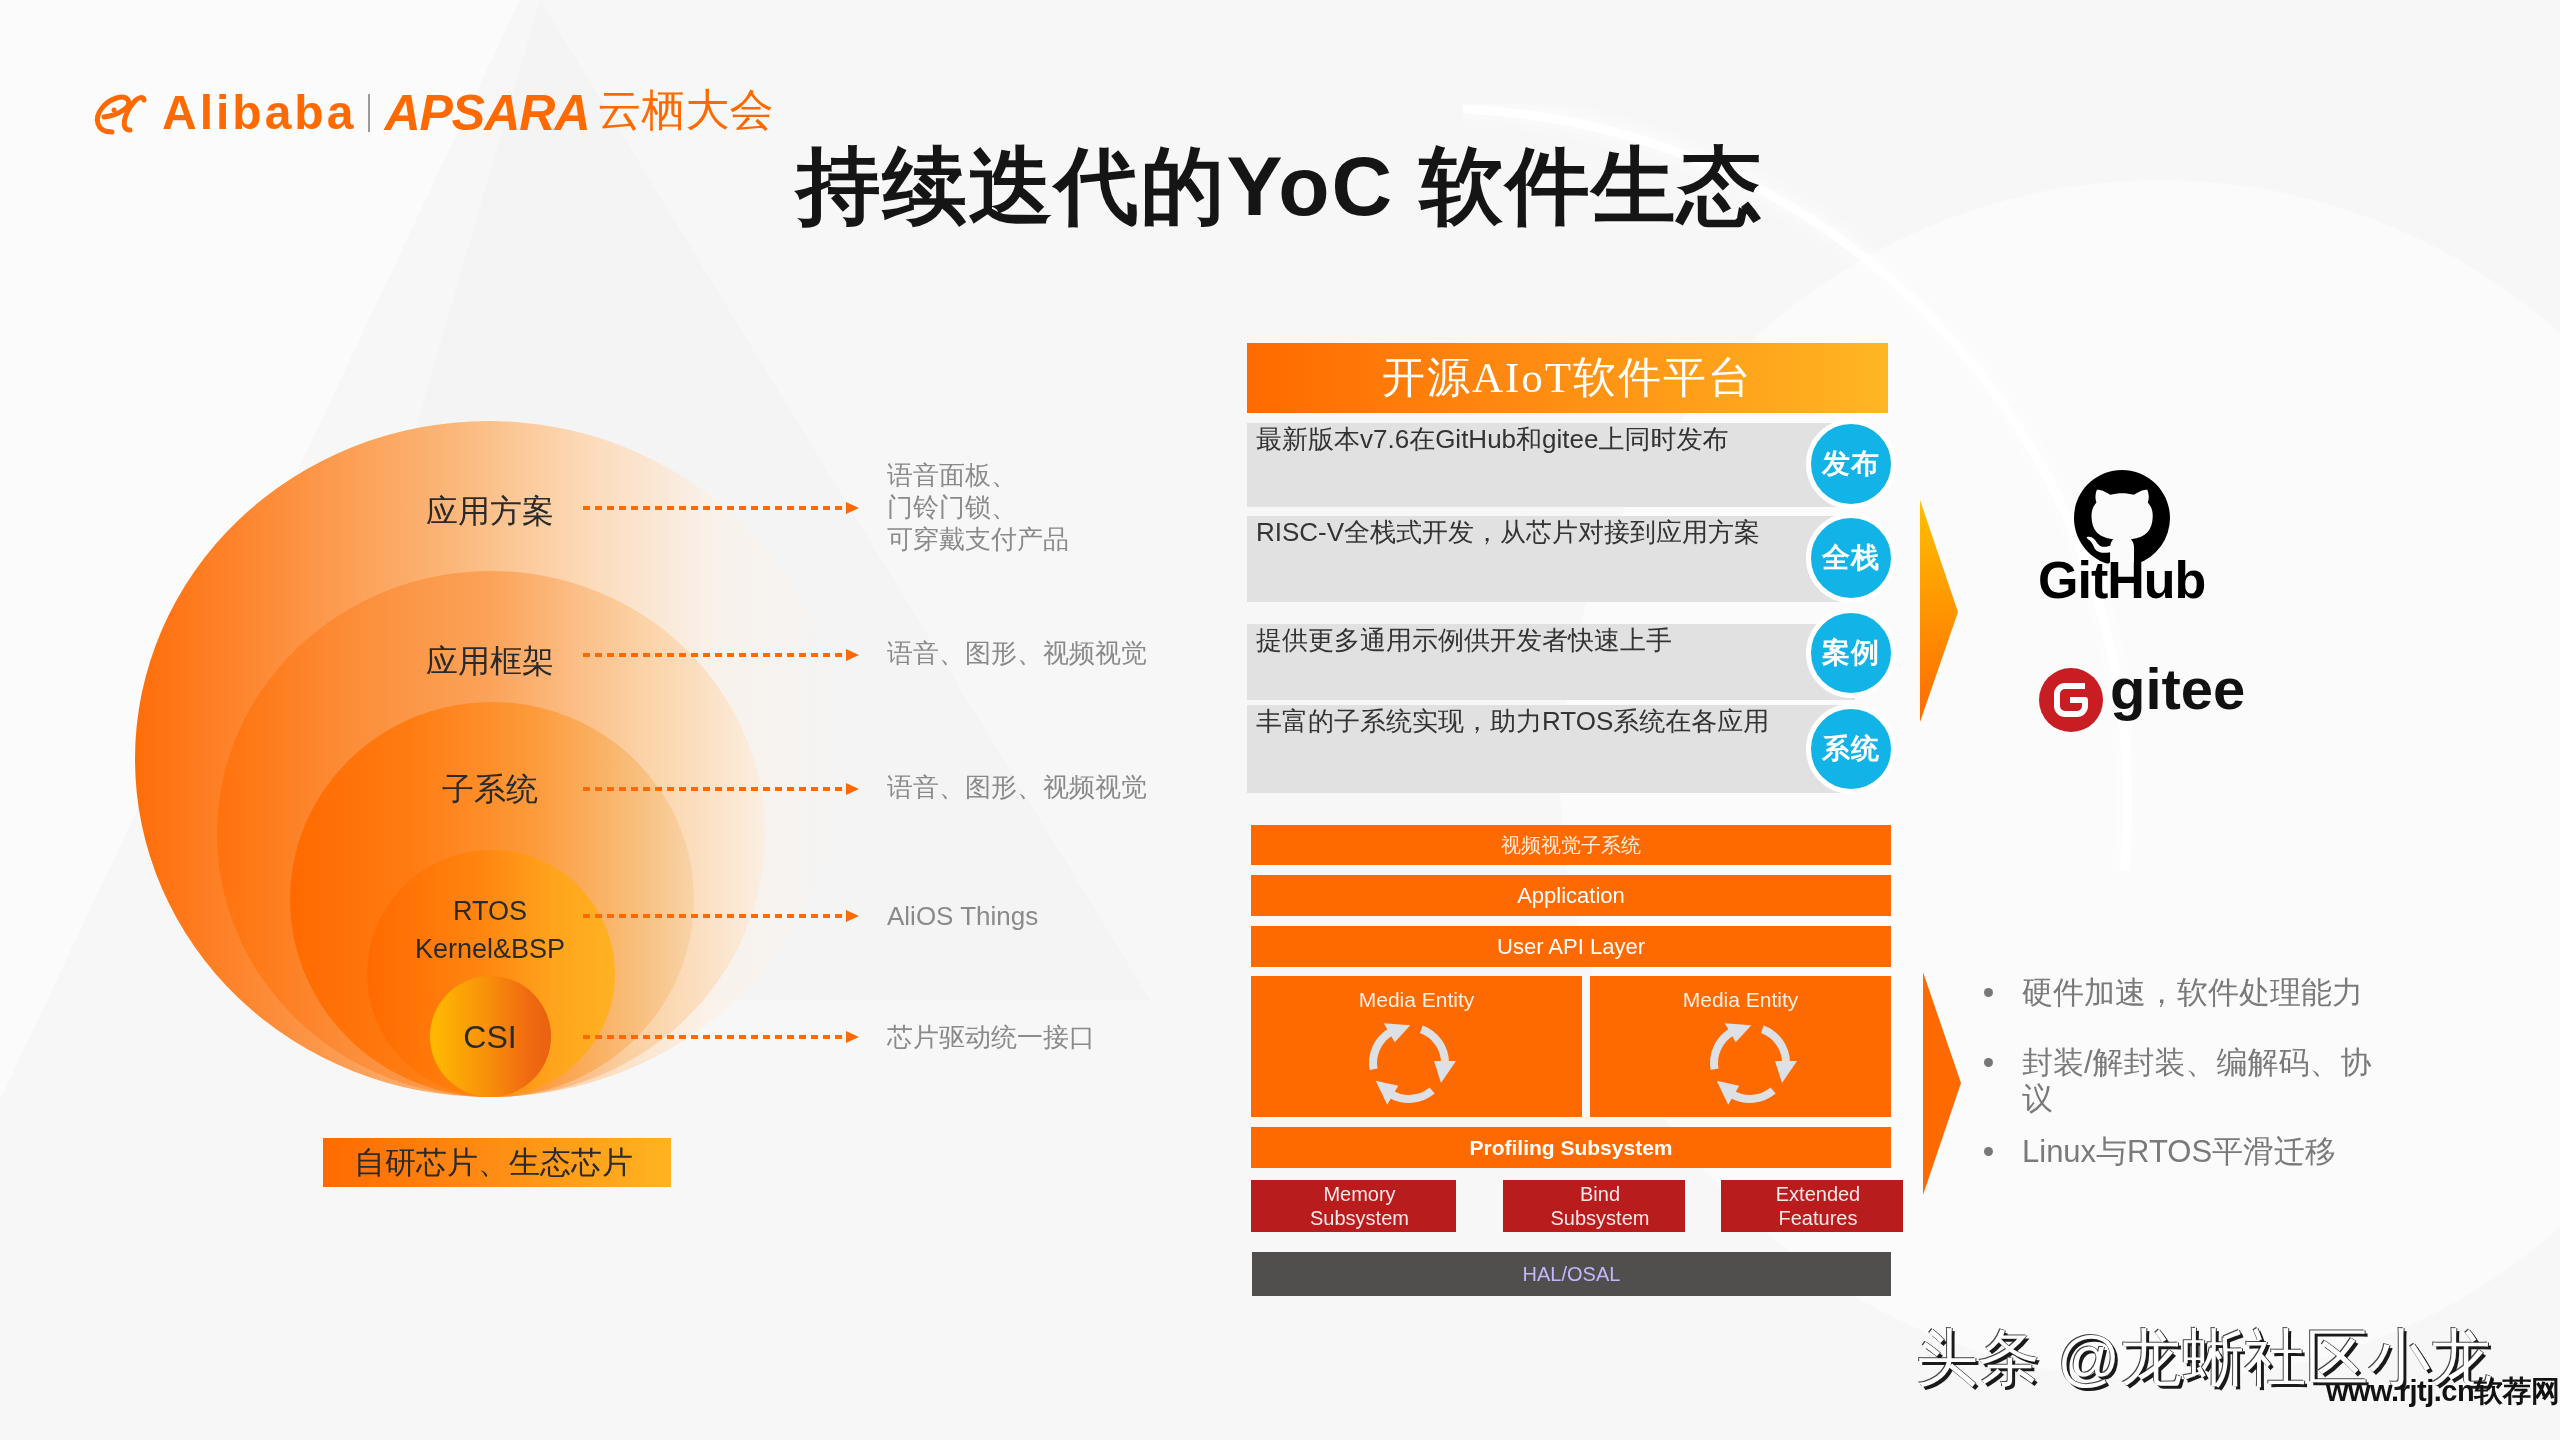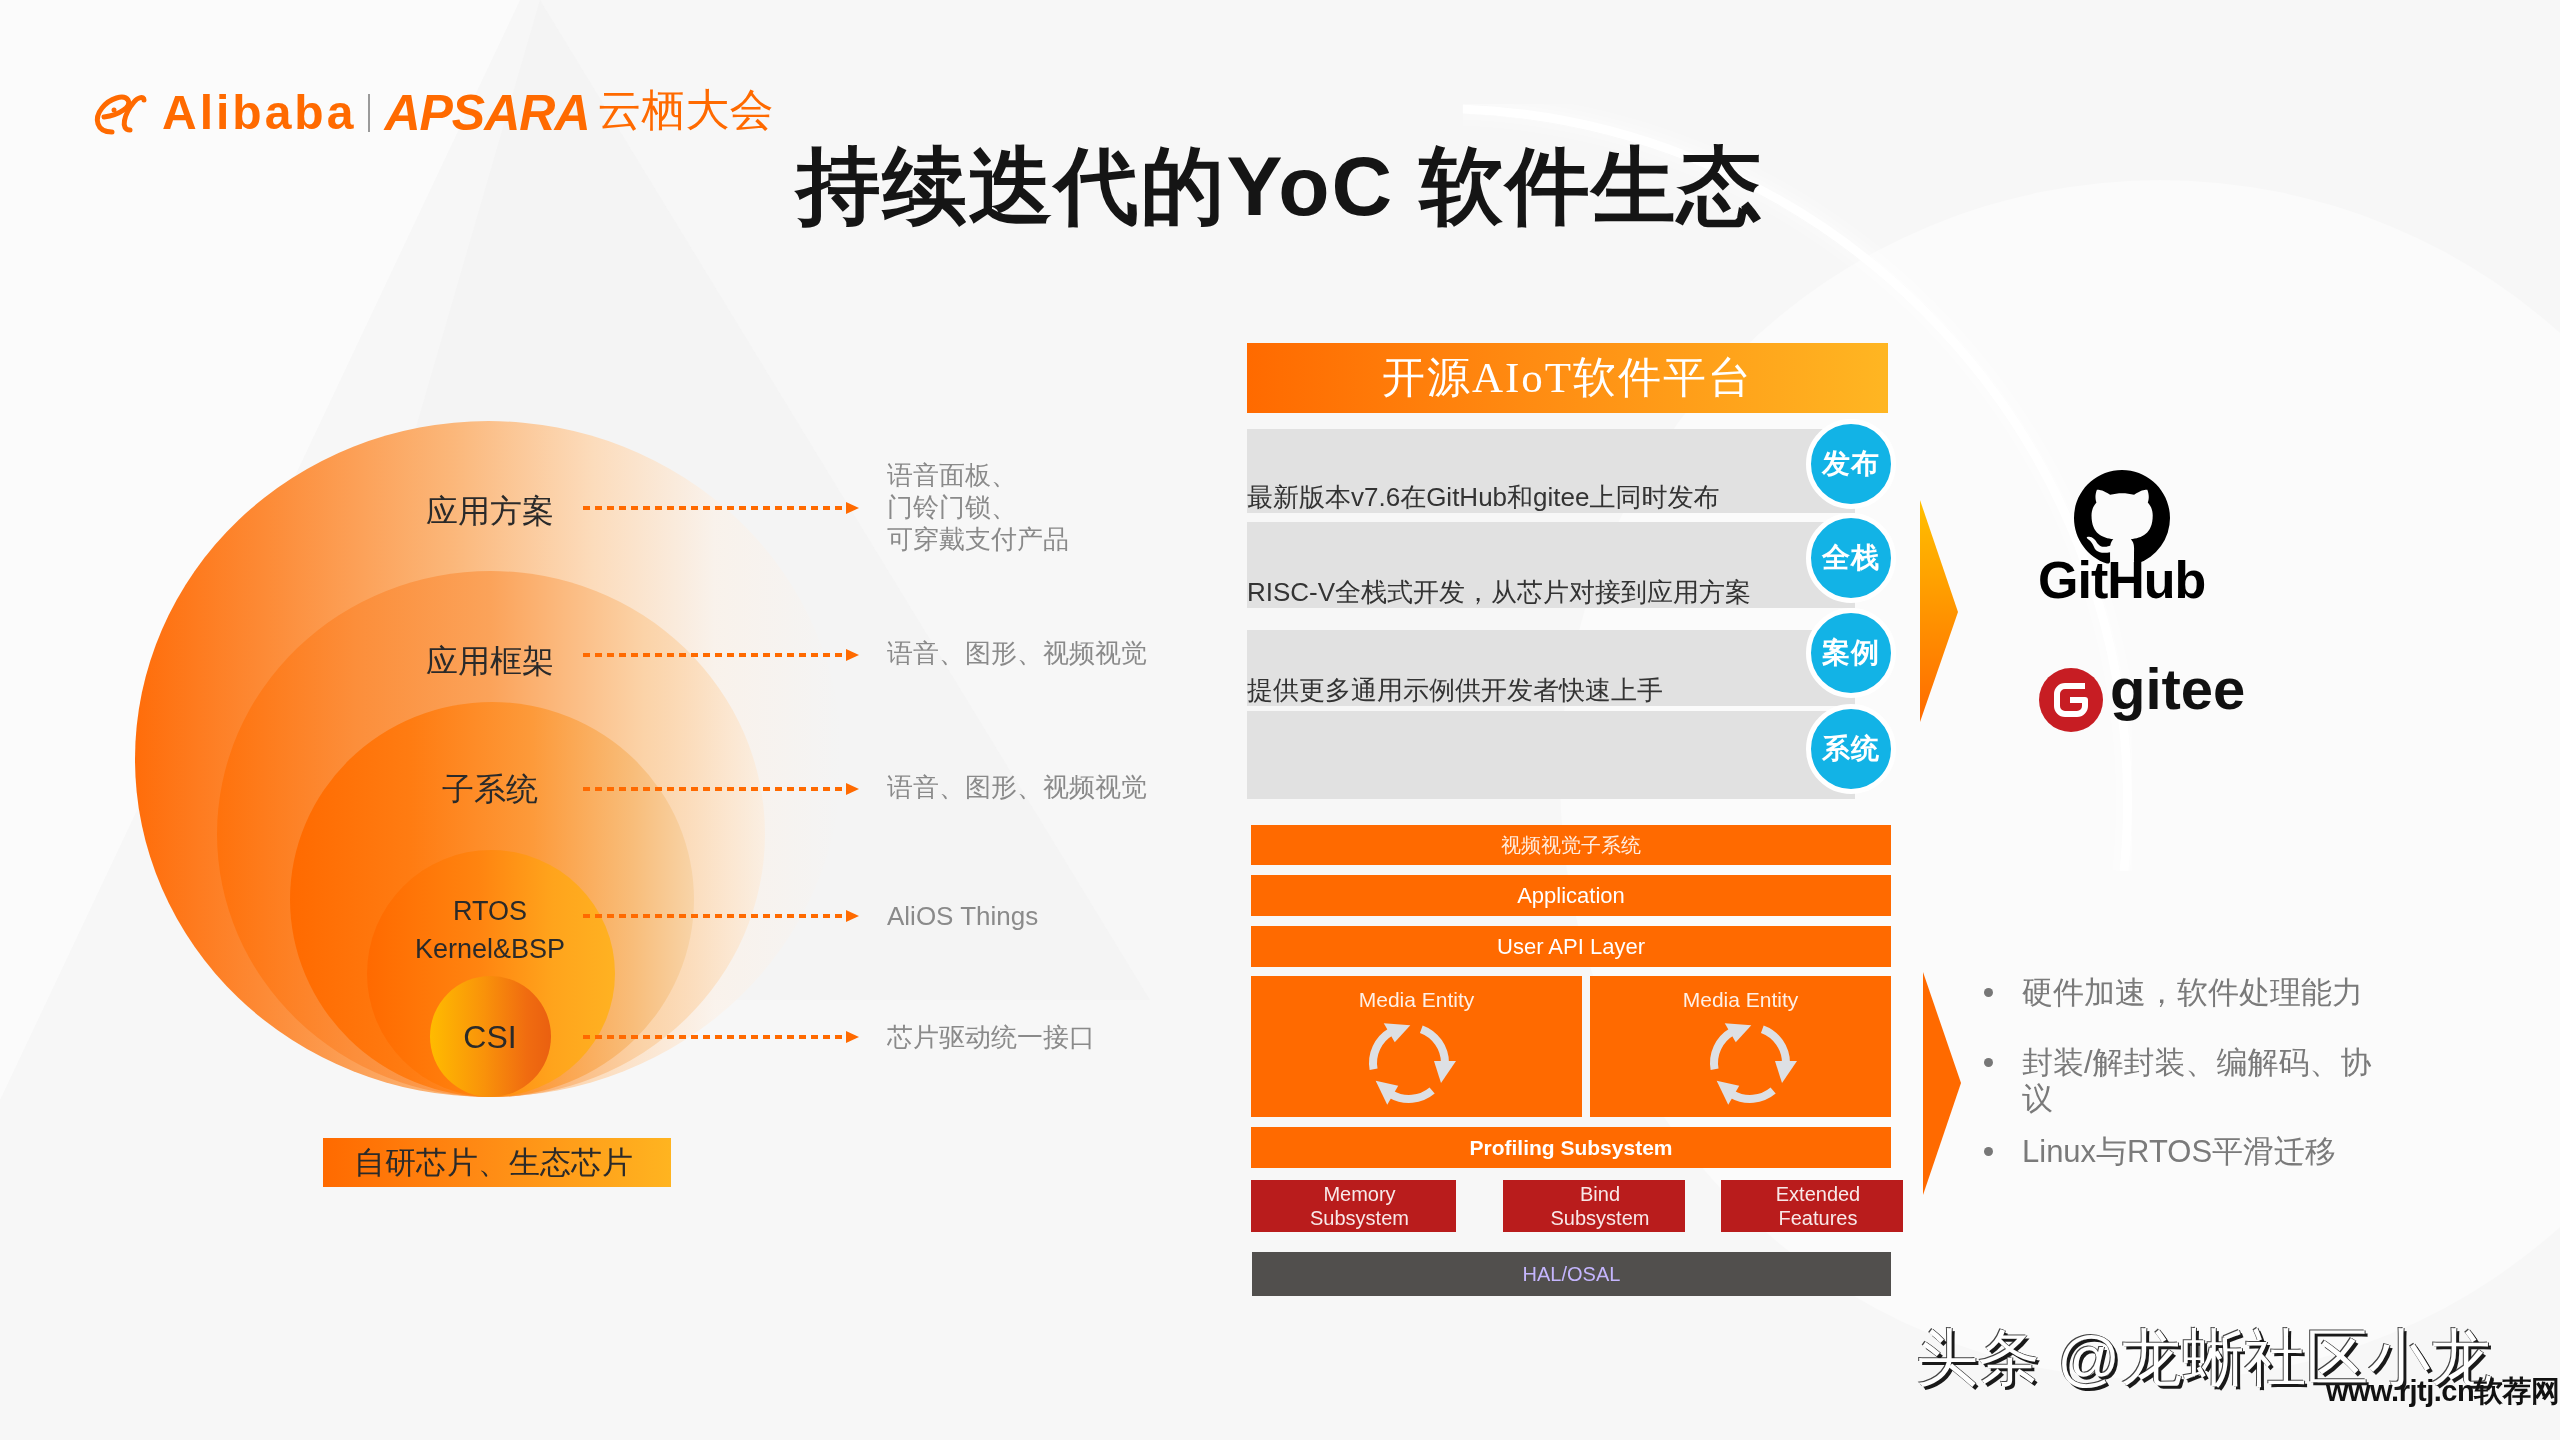--- a/index.html
+++ b/index.html
@@ -91,22 +91,22 @@
 
   
   .pf-header {
     position: absolute; left: 1247px; top: 343px; width: 641px; height: 70px;
     background: linear-gradient(90deg, #ff6a00 0%, #ff8c12 45%, #ffb622 100%);
     display: flex; align-items: center; justify-content: center;
     color: #fff; font-family: "Liberation Serif", "DejaVu Serif", serif; font-size: 43px; letter-spacing: 2px;
   }
   .pf-row {
     position: absolute; left: 1247px; width: 608px; background: #e1e1e1;
-    display: flex; align-items: flex-end; box-sizing: border-box;
-    color: #333; font-size: 26px; line-height: 32px; margin-top: 6px;
+    display: flex; align-items: flex-start; padding-left: 9px; box-sizing: border-box;
+    color: #333; font-size: 26px; line-height: 32px;
   }
   .badge {
     position: absolute; left: 1806px; width: 80px; height: 80px; border: 5px solid #fff;
     border-radius: 50%; background: #12b3e6; color: #fff; font-weight: bold; font-size: 28px;
     display: flex; align-items: center; justify-content: center; letter-spacing: 1px;
   }
 
   .bar {
     position: absolute; left: 1251px; width: 640px; background: #ff6a00; color: #fff;
     display: flex; align-items: center; justify-content: center; font-size: 22px;
@@ -235,20 +235,21 @@
   <span>最新版本v7.6在GitHub和gitee上同时发布</span>
 </div>
 <div class="pf-row" style="top:516px;height:86px">
   <span>RISC-V全栈式开发，从芯片对接到应用方案</span>
 </div>
 <div class="pf-row" style="top:624px;height:76px">
   <span>提供更多通用示例供开发者快速上手</span>
 </div>
 <div class="pf-row" style="top:705px;height:88px">
   <div>
+    <div>丰富的子系统实现，助力RTOS系统在各应用</div>
   </div>
 </div>
 
 <div class="badge" style="top:419px">发布</div>
 <div class="badge" style="top:513px">全栈</div>
 <div class="badge" style="top:608px">案例</div>
 <div class="badge" style="top:704px">系统</div>
 
 <div class="bar dim" style="top:825px;height:40px">视频视觉子系统</div>
 <div class="bar" style="top:875px;height:41px">Application</div>

